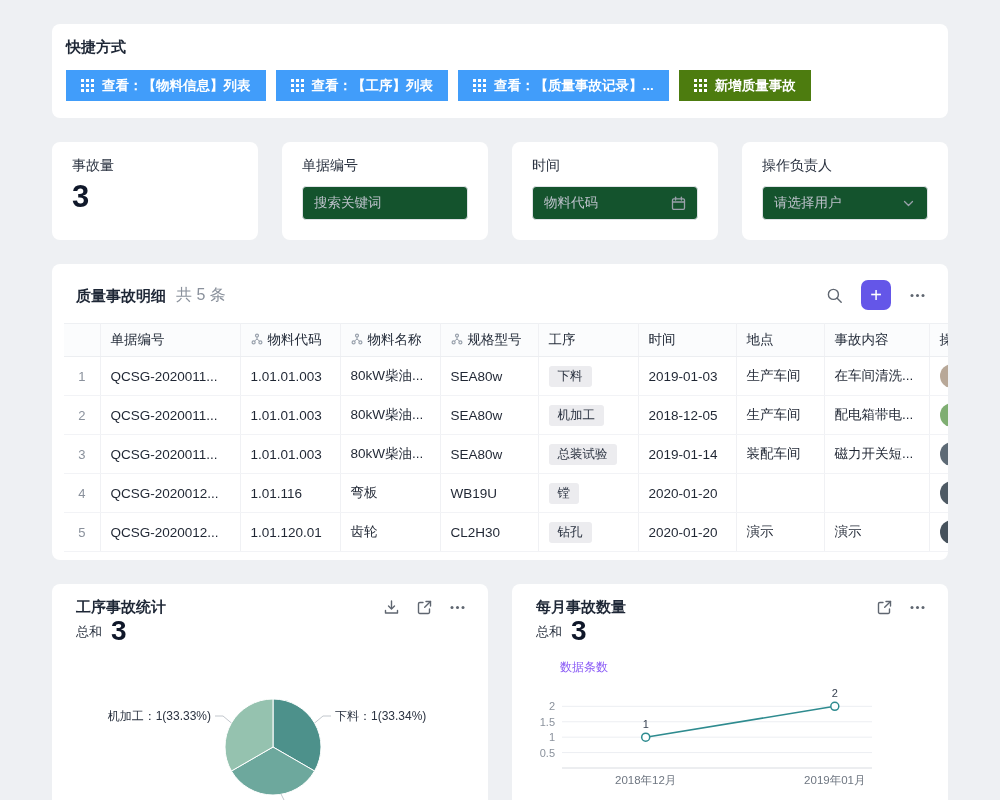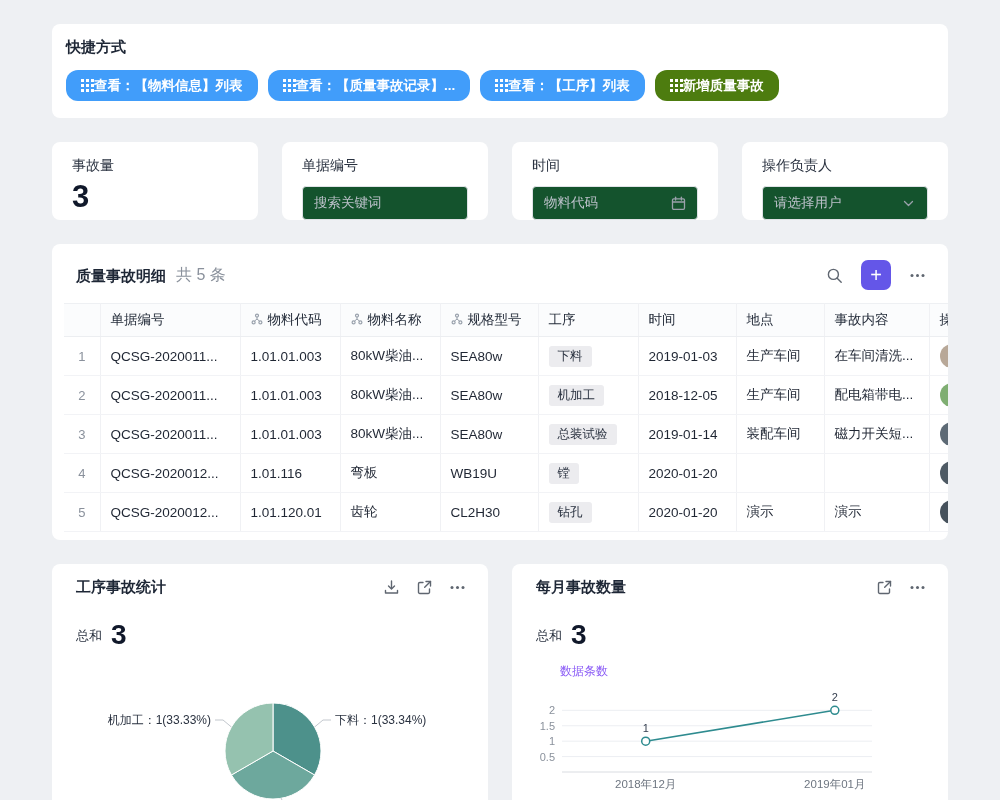--- a/index.html
+++ b/index.html
@@ -9,29 +9,29 @@
     font-family:"Liberation Sans","DejaVu Sans",sans-serif;
     color:#1f2633;
   }
   .page{padding:24px 52px;display:flex;flex-direction:column;gap:24px;}
   .card{background:#fff;border-radius:8px;}
 
   
   .shortcuts-card{padding:14px 14px 17px;}
   .card-title{font-size:15px;font-weight:700;color:#1e2736;}
   .btn-row{display:flex;gap:10px;margin-top:13px;}
-  .sc-btn{display:inline-flex;align-items:center;height:31px;padding:0 15px;
-    color:#fff;border:none;border-radius:12px;font-size:13.5px;font-weight:600;
+  .sc-btn{display:inline-flex;align-items:center;gap:8px;height:31px;padding:0 15px;
+    color:#fff;border:none;border-radius:0;font-size:13.5px;font-weight:600;
     font-family:inherit;cursor:pointer;white-space:nowrap;}
   .grid-icon{width:13px;height:13px;flex:0 0 auto;}
   .grid-icon rect{fill:#ffffff;}
 
   
   .filter-row{display:grid;grid-template-columns:repeat(4,1fr);gap:24px;}
-  .filter-card{padding:15px 20px;height:78px;box-sizing:border-box;}
+  .filter-card{padding:15px 20px;height:98px;box-sizing:border-box;}
   .f-label{font-size:14px;color:#2a3240;}
   .f-value{font-size:31px;font-weight:700;color:#10182a;margin-top:3px;line-height:1.2;}
   .input{margin-top:11px;height:34px;border:1px solid #e0e2e7;border-radius:4px;
     display:flex;align-items:center;justify-content:space-between;padding:0 11px;
     box-sizing:border-box;background:#14532d;cursor:text;}
   .ph{color:#bcc1ca;font-size:13.5px;}
   .in-icon{width:15px;height:15px;}
   .in-icon path,.in-icon rect,.in-icon line{fill:none;stroke:#9aa1ab;stroke-width:1.3;stroke-linecap:round;stroke-linejoin:round;}
 
   
@@ -58,21 +58,21 @@
   .rel-icon circle{fill:none;stroke:#98a0ab;stroke-width:1.2;}
   .rel-icon path{fill:none;stroke:#98a0ab;stroke-width:1;}
   .tag{display:inline-block;background:#ececef;border-radius:3px;padding:2px 9px;font-size:12.5px;color:#2a3240;}
   .avatar{display:inline-block;width:24px;height:24px;border-radius:50%;vertical-align:middle;}
 
   
   .bottom-row{display:grid;grid-template-columns:1fr 1fr;gap:24px;}
   .chart-card{height:300px;padding:14px 22px 0 24px;box-sizing:border-box;overflow:hidden;}
   .chart-head{display:flex;justify-content:space-between;align-items:center;}
   .chart-icons{display:flex;align-items:center;gap:16px;}
-  .stat-row{margin-top:24px;display:flex;align-items:flex-end;gap:9px;}
+  .stat-row{display:flex;align-items:flex-end;gap:9px;}
   .stat-label{font-size:13px;color:#2a3240;padding-bottom:4px;}
   .stat-num{font-size:28px;font-weight:700;color:#10182a;line-height:1;}
 
   .pie-svg{display:block;margin:6px auto 0;width:389px;height:210px;}
   .pie-svg path.slice{stroke:#fff;stroke-width:1;}
   .leader{fill:none;stroke:#c2c7cd;stroke-width:1;}
   .plabel{font-size:12px;fill:#2a3240;}
 
   .ylabel{margin:14px 0 0 24px;font-size:12px;color:#8b5cf6;}
   .line-svg{display:block;width:388px;height:118px;margin-top:4px;}
@@ -109,35 +109,35 @@
             <rect x="0" y="0" width="3" height="3"></rect>
             <rect x="5" y="0" width="3" height="3"></rect>
             <rect x="10" y="0" width="3" height="3"></rect>
             <rect x="0" y="5" width="3" height="3"></rect>
             <rect x="5" y="5" width="3" height="3"></rect>
             <rect x="10" y="5" width="3" height="3"></rect>
             <rect x="0" y="10" width="3" height="3"></rect>
             <rect x="5" y="10" width="3" height="3"></rect>
             <rect x="10" y="10" width="3" height="3"></rect>
           </svg>
-          <span>查看：【质量事故记录】...</span>
+          <span>查看：【工序】列表</span>
         </button>
         <button class="sc-btn" style="background: rgb(65, 157, 250);">
           <svg class="grid-icon" viewBox="0 0 13 13">
             <rect x="0" y="0" width="3" height="3"></rect>
             <rect x="5" y="0" width="3" height="3"></rect>
             <rect x="10" y="0" width="3" height="3"></rect>
             <rect x="0" y="5" width="3" height="3"></rect>
             <rect x="5" y="5" width="3" height="3"></rect>
             <rect x="10" y="5" width="3" height="3"></rect>
             <rect x="0" y="10" width="3" height="3"></rect>
             <rect x="5" y="10" width="3" height="3"></rect>
             <rect x="10" y="10" width="3" height="3"></rect>
           </svg>
-          <span>查看：【工序】列表</span>
+          <span>查看：【质量事故记录】...</span>
         </button>
         <button class="sc-btn" style="background: #4d7c0f;">
           <svg class="grid-icon" viewBox="0 0 13 13">
             <rect x="0" y="0" width="3" height="3"></rect>
             <rect x="5" y="0" width="3" height="3"></rect>
             <rect x="10" y="0" width="3" height="3"></rect>
             <rect x="0" y="5" width="3" height="3"></rect>
             <rect x="5" y="5" width="3" height="3"></rect>
             <rect x="10" y="5" width="3" height="3"></rect>
             <rect x="0" y="10" width="3" height="3"></rect>

